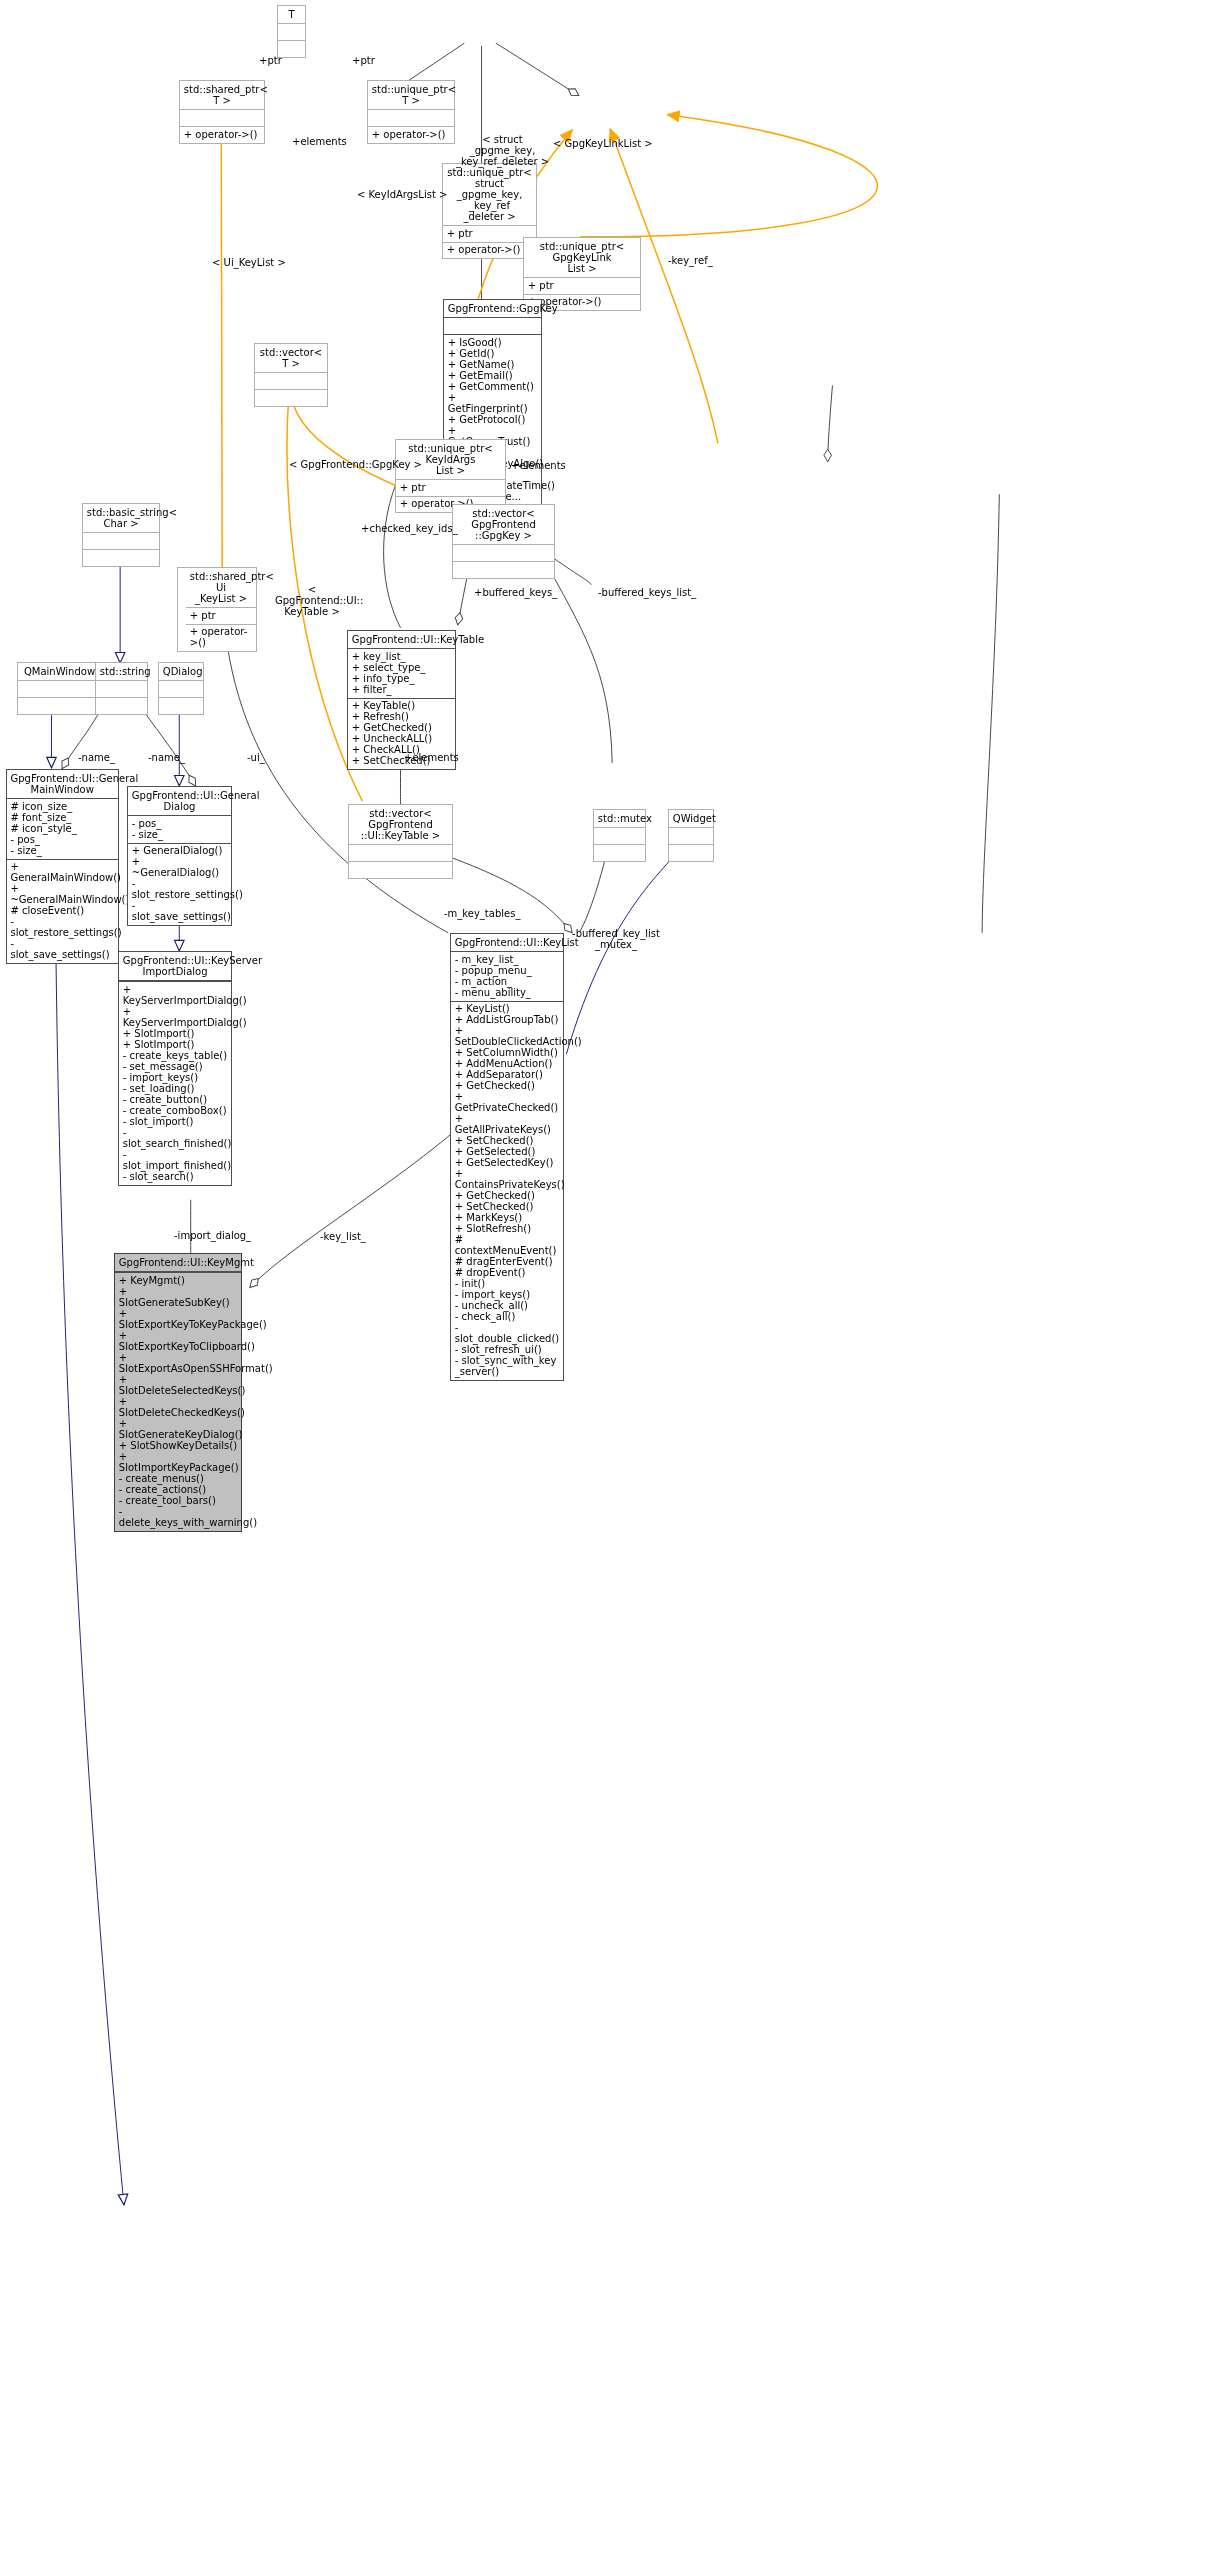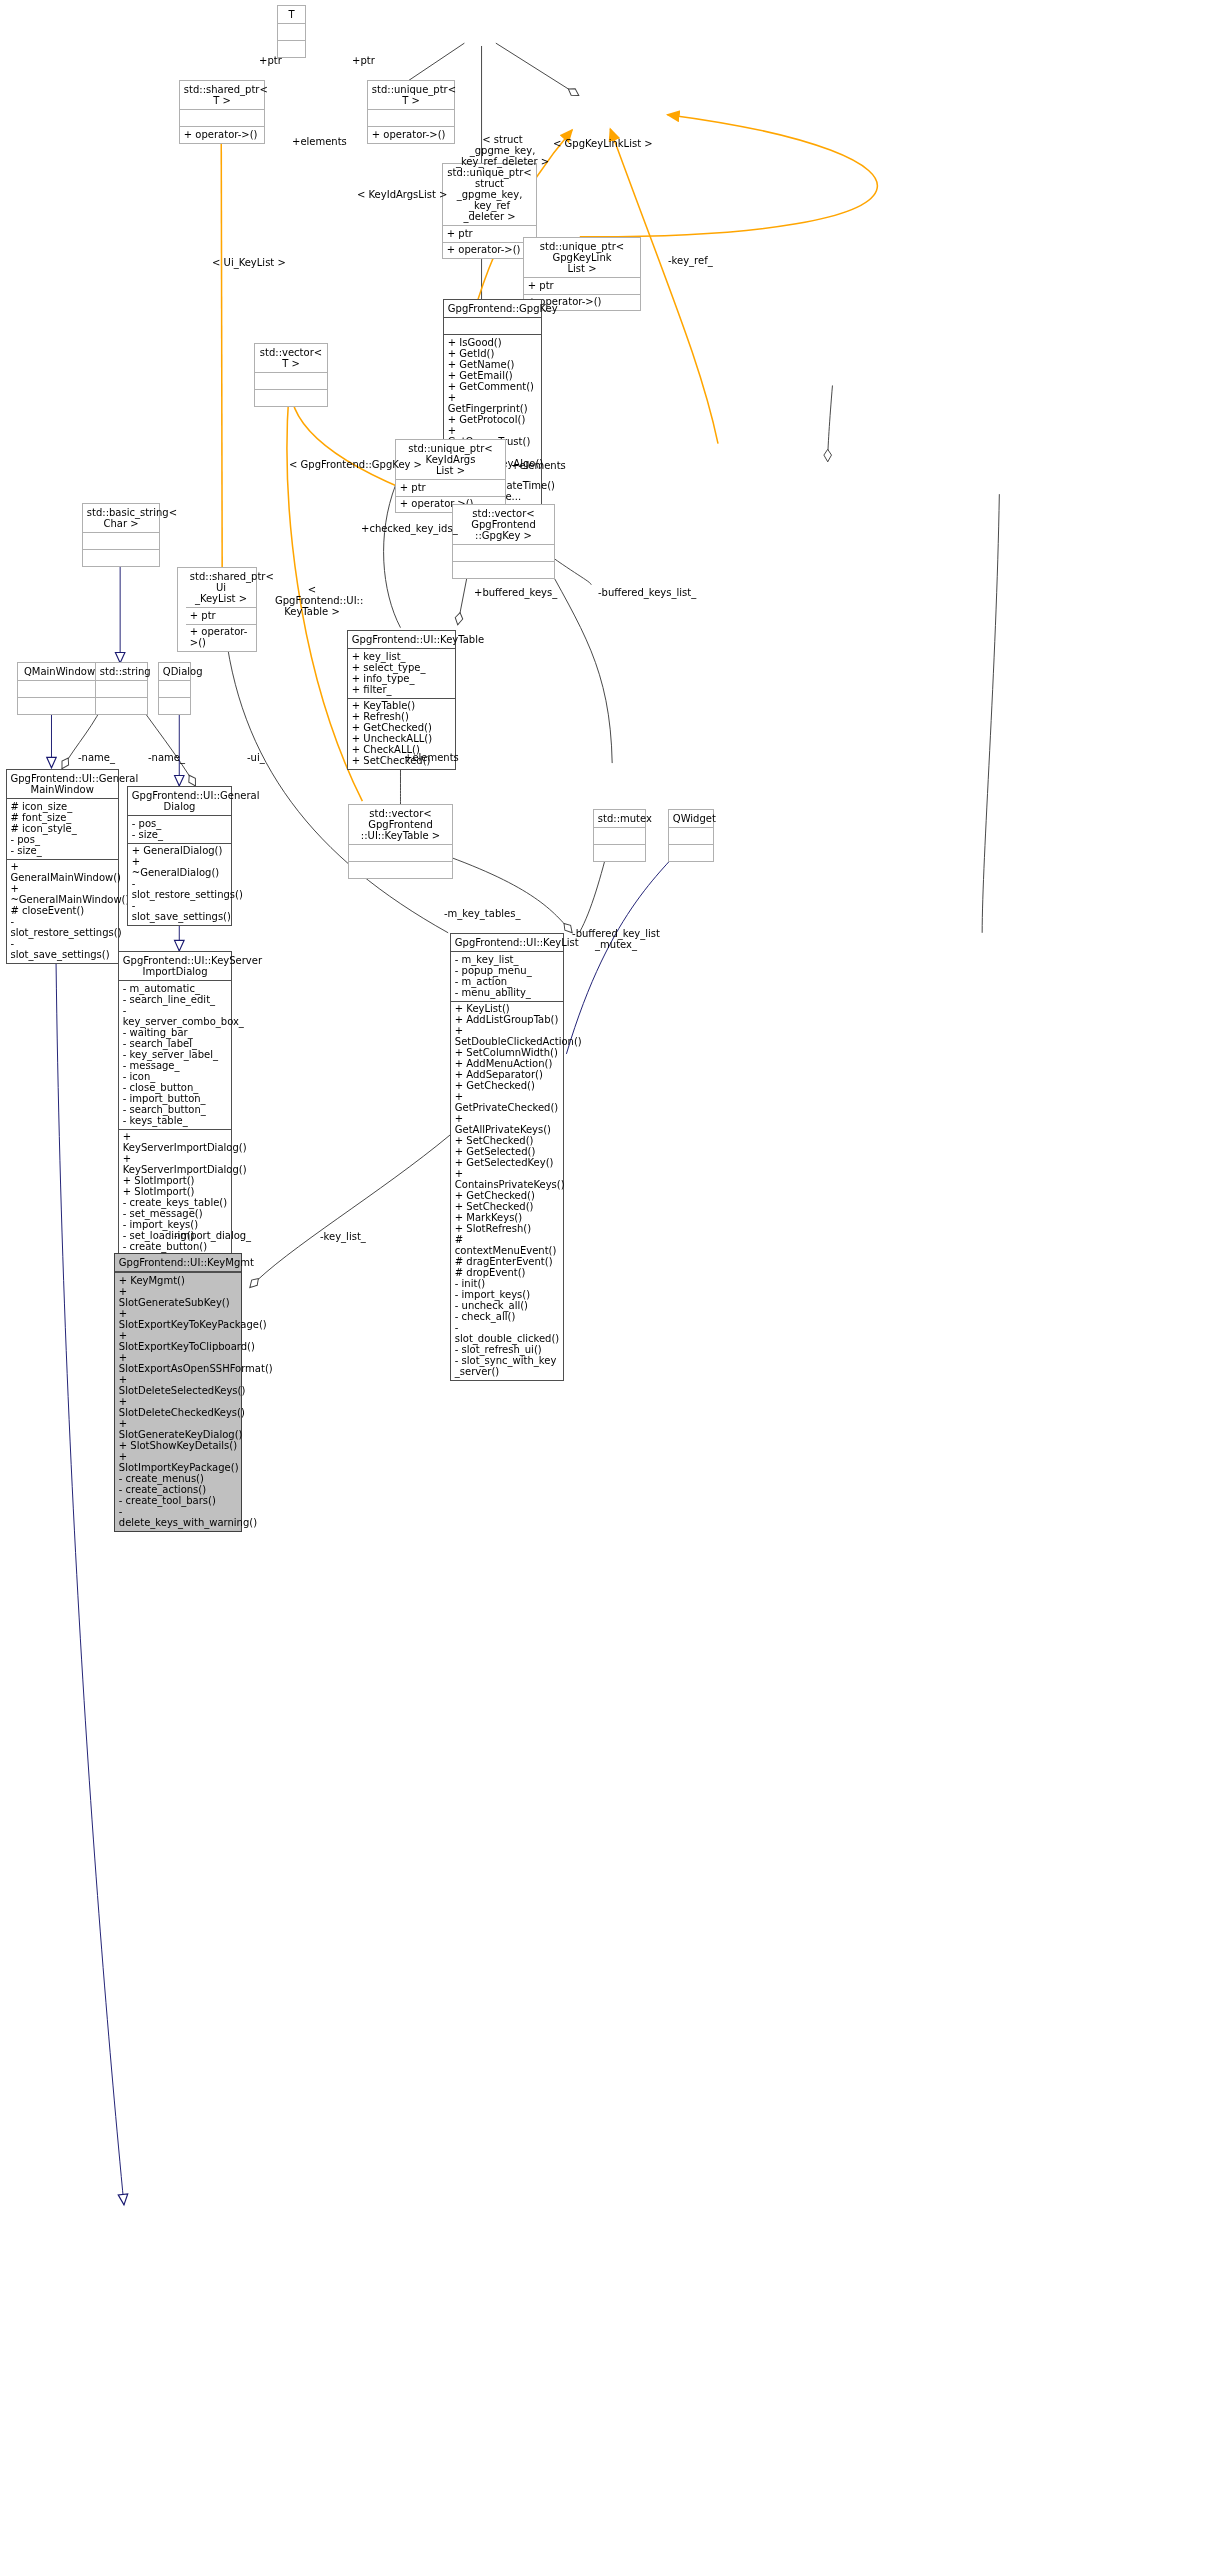--- a/index.html
+++ b/index.html
@@ -289,21 +289,21 @@
   </div>
 
   <div class="node" style="left:95px; top:662px; width:53px;">
     <div class="title">std::string</div>
     <div class="sep"></div>
     <div class="attrs empty"></div>
     <div class="sep"></div>
     <div class="ops empty"></div>
   </div>
 
-  <div class="node" style="left:158px; top:662px; width:33px;">
+  <div class="node" style="left:158px; top:662px; width:46px;">
     <div class="title">QDialog</div>
     <div class="sep"></div>
     <div class="attrs empty"></div>
     <div class="sep"></div>
     <div class="ops empty"></div>
   </div>
 
   <div class="node" style="left:593px; top:809px; width:53px;">
     <div class="title">std::mutex</div>
     <div class="sep"></div>
@@ -347,32 +347,20 @@
     <div class="ops">+ GeneralDialog()
 + ~GeneralDialog()
 - slot_restore_settings()
 - slot_save_settings()</div>
   </div>
 
   <div class="node dark" style="left:118px; top:951px; width:114px;">
     <div class="title">GpgFrontend::UI::KeyServer
 ImportDialog</div>
     <div class="sep"></div>
-    <div class="attrs">- m_automatic_
-- search_line_edit_
-- key_server_combo_box_
-- waiting_bar_
-- search_label_
-- key_server_label_
-- message_
-- icon_
-- close_button_
-- import_button_
-- search_button_
-- keys_table_</div>
     <div class="sep"></div>
     <div class="ops">+ KeyServerImportDialog()
 + KeyServerImportDialog()
 + SlotImport()
 + SlotImport()
 - create_keys_table()
 - set_message()
 - import_keys()
 - set_loading()
 - create_button()

